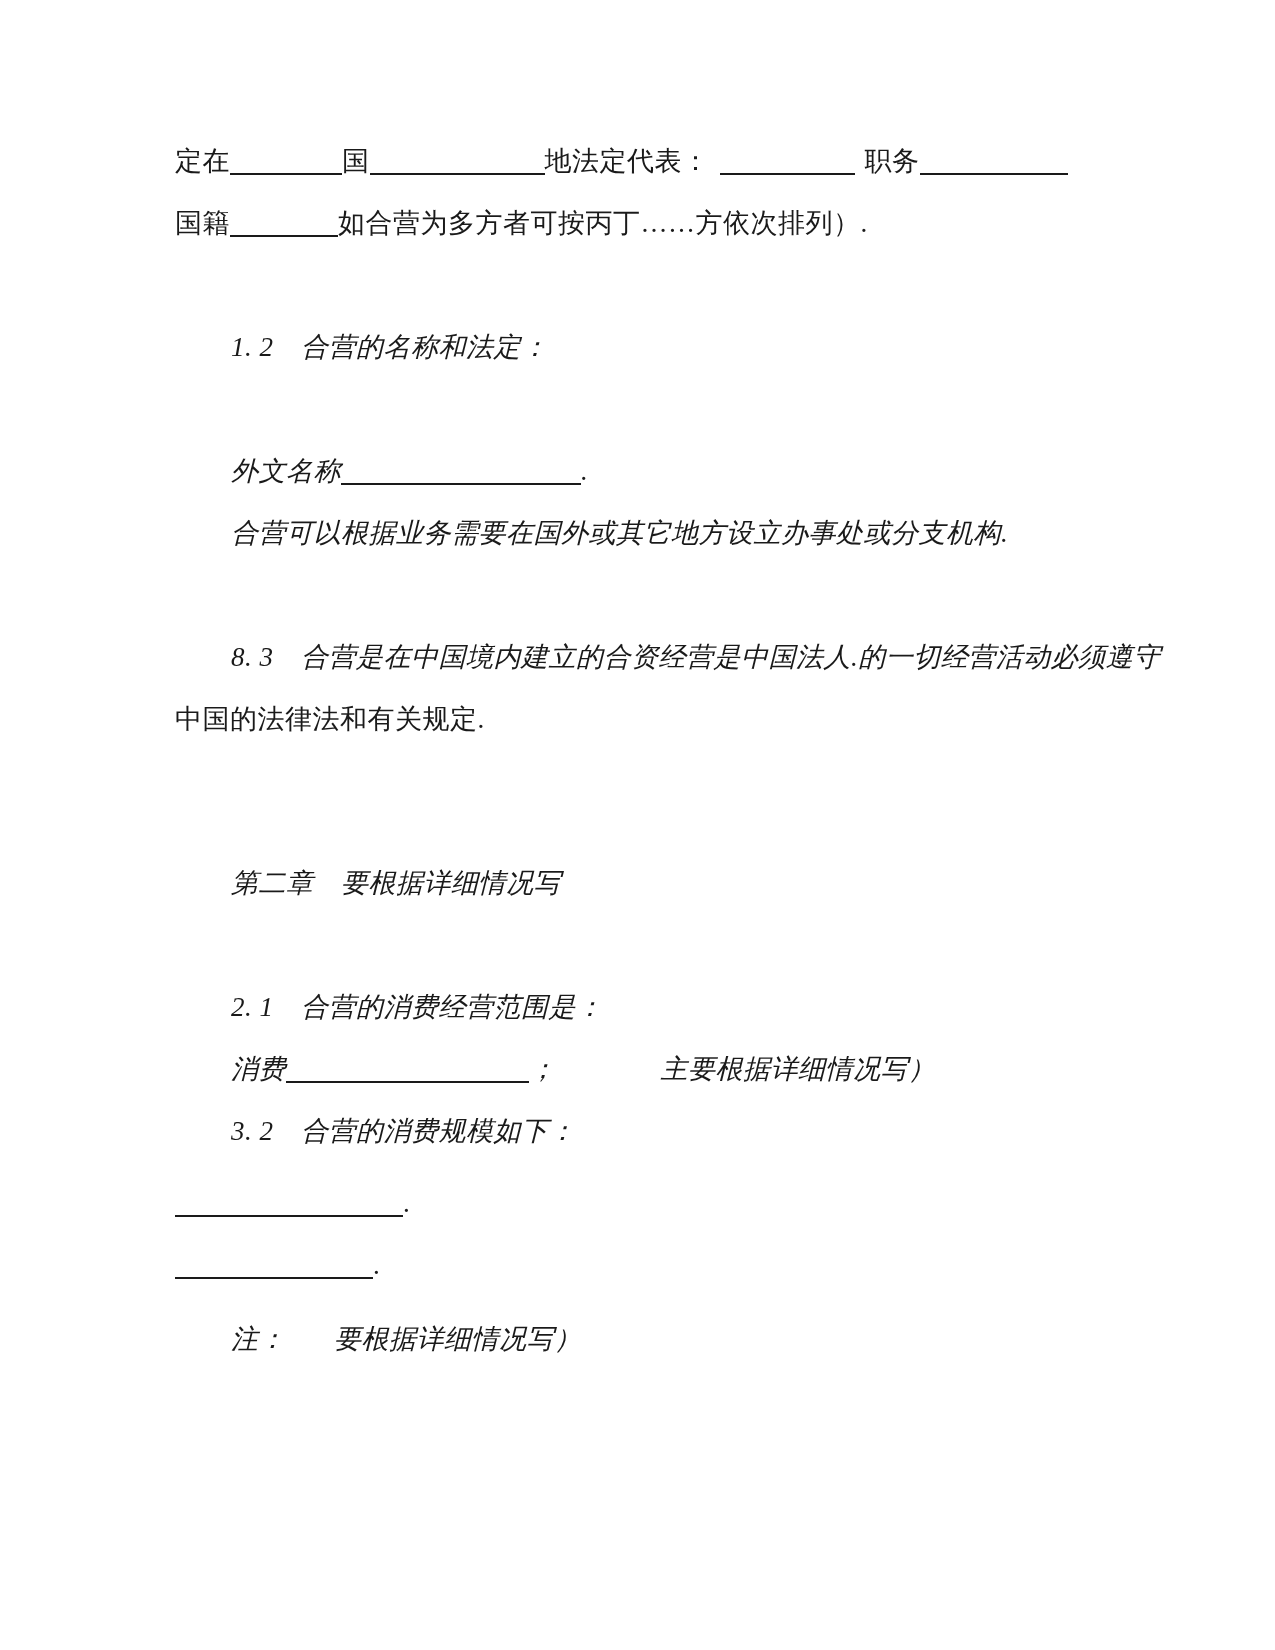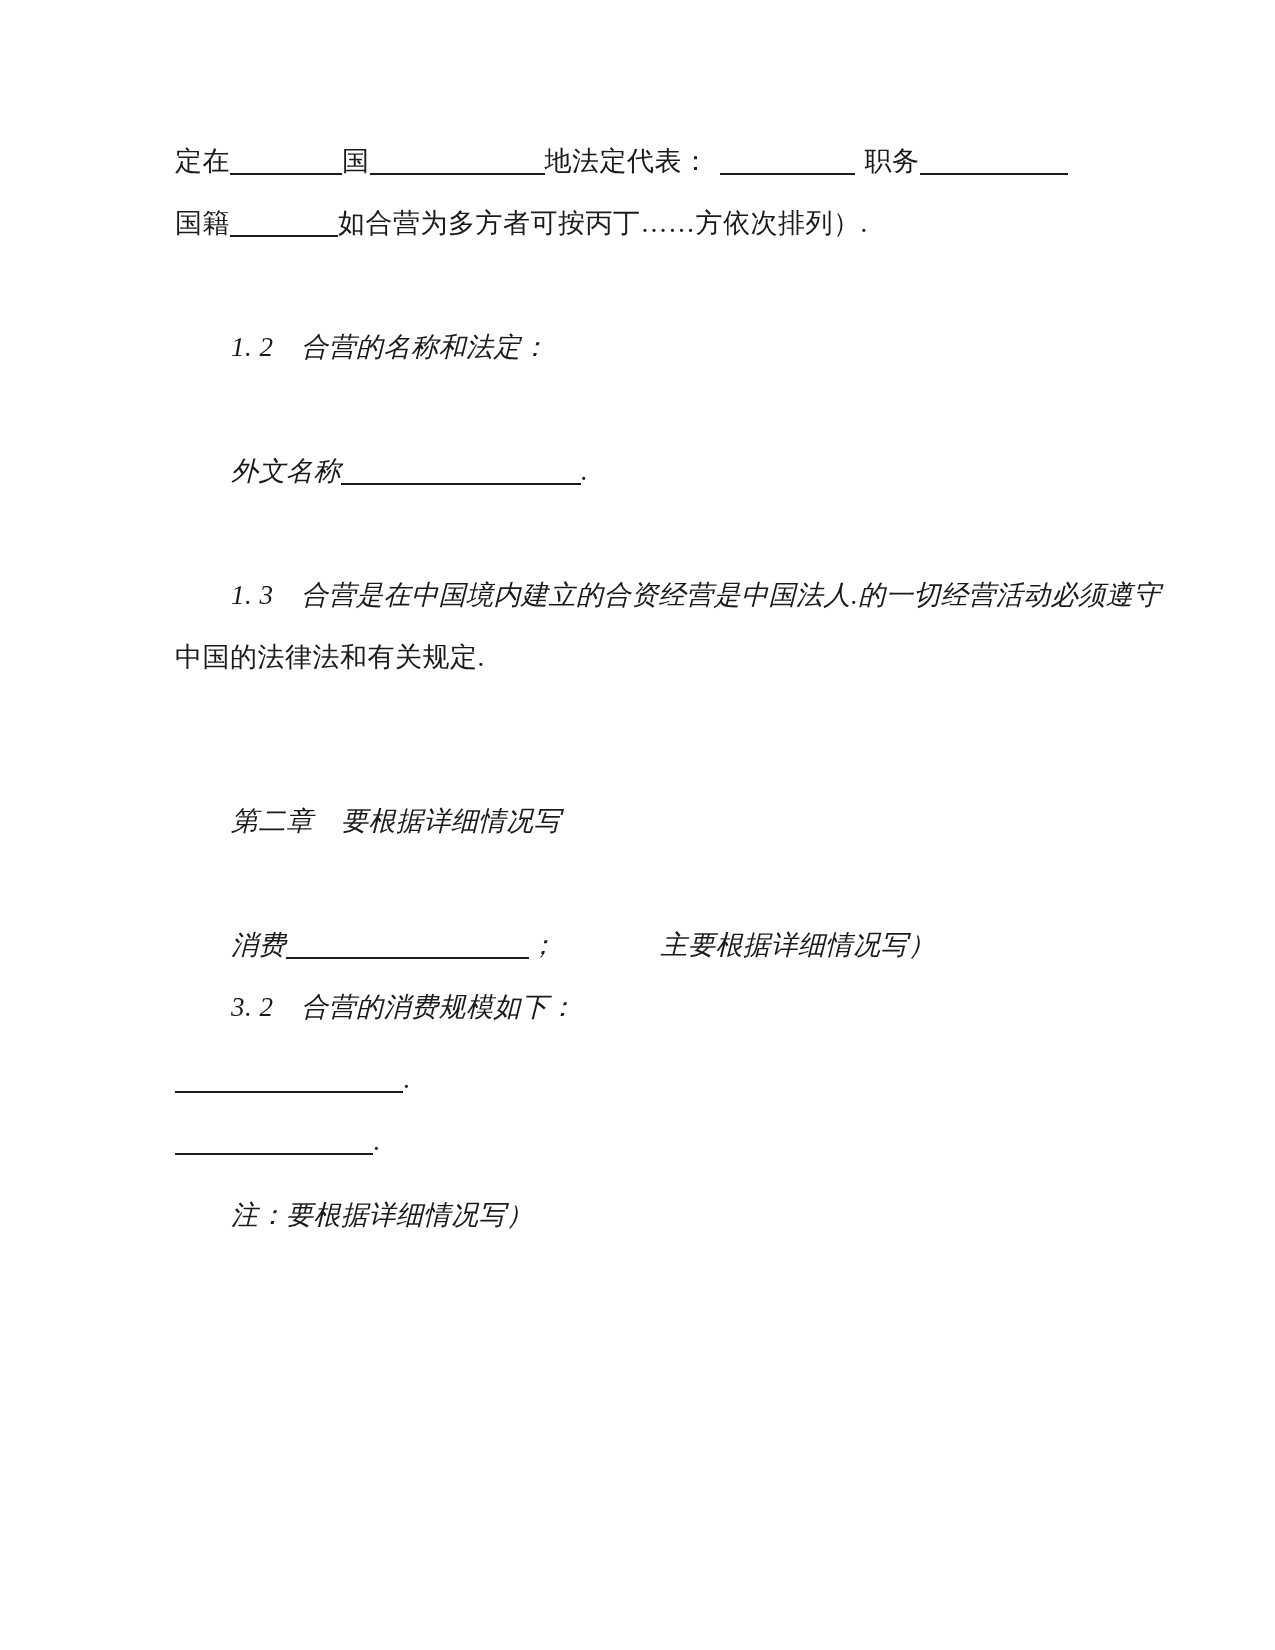--- a/index.html
+++ b/index.html
@@ -32,54 +32,56 @@
   .sp10  { height: 10px; }
   .sp12  { height: 12px; }
   .bl {
     display: inline-block;
     height: 26px;
     border-bottom: 2px solid #1a1a1a;
     transform: translateY(5px);
   }
   .ml10 { margin-left: 10px; }
   .note-gap { margin-left: 104px; }
-  .fn-gap { }
+  .fn-gap { margin-left: 48px; }
 </style>
 </head>
 <body>
 
 <div class="page">
 
   <p class="line"><span>定在</span><span class="bl" style="width:112px"></span><span>国</span><span class="bl" style="width:175px"></span><span>地法定代表：</span><span class="bl ml10" style="width:135px"></span><span class="ml10">职务</span><span class="bl" style="width:148px"></span></p>
 
   <p class="line"><span>国籍</span><span class="bl" style="width:108px"></span><span>如合营为多方者可按丙丁……方依次排列）.</span></p>
 
   <div class="sp62"></div>
 
   <p class="line indent"><span>1. 2　合营的名称和法定：</span></p>
 
   <div class="sp62"></div>
 
 
   <p class="line indent"><span>外文名称</span><span class="bl" style="width:240px"></span><span>.</span></p>
 
 
+  <p class="line indent"><span>合营可以根据业务需要在国外或其它地方设立办事处或分支机构.</span></p>
 
   <div class="sp62"></div>
 
-  <p class="line indent"><span>1. 3　合营是在中国境内建立的合资经营是中国法人.的一切经营活动必须遵守</span></p>
+  <p class="line indent"><span>8. 3　合营是在中国境内建立的合资经营是中国法人.的一切经营活动必须遵守</span></p>
 
   <p class="line"><span>中国的法律法和有关规定.</span></p>
 
   <div class="sp102"></div>
 
   <p class="line indent"><span>第二章　要根据详细情况写</span></p>
 
   <div class="sp62"></div>
 
+  <p class="line indent"><span>2. 1　合营的消费经营范围是：</span></p>
 
   <p class="line indent"><span>消费</span><span class="bl" style="width:243px"></span><span>；</span><span class="note-gap">主要根据详细情况写）</span></p>
 
   <p class="line indent"><span>3. 2　合营的消费规模如下：</span></p>
 
   <div class="sp10"></div>
 
   <p class="line"><span class="bl" style="width:228px"></span><span>.</span></p>
 
   <p class="line"><span class="bl" style="width:198px"></span><span>.</span></p>

